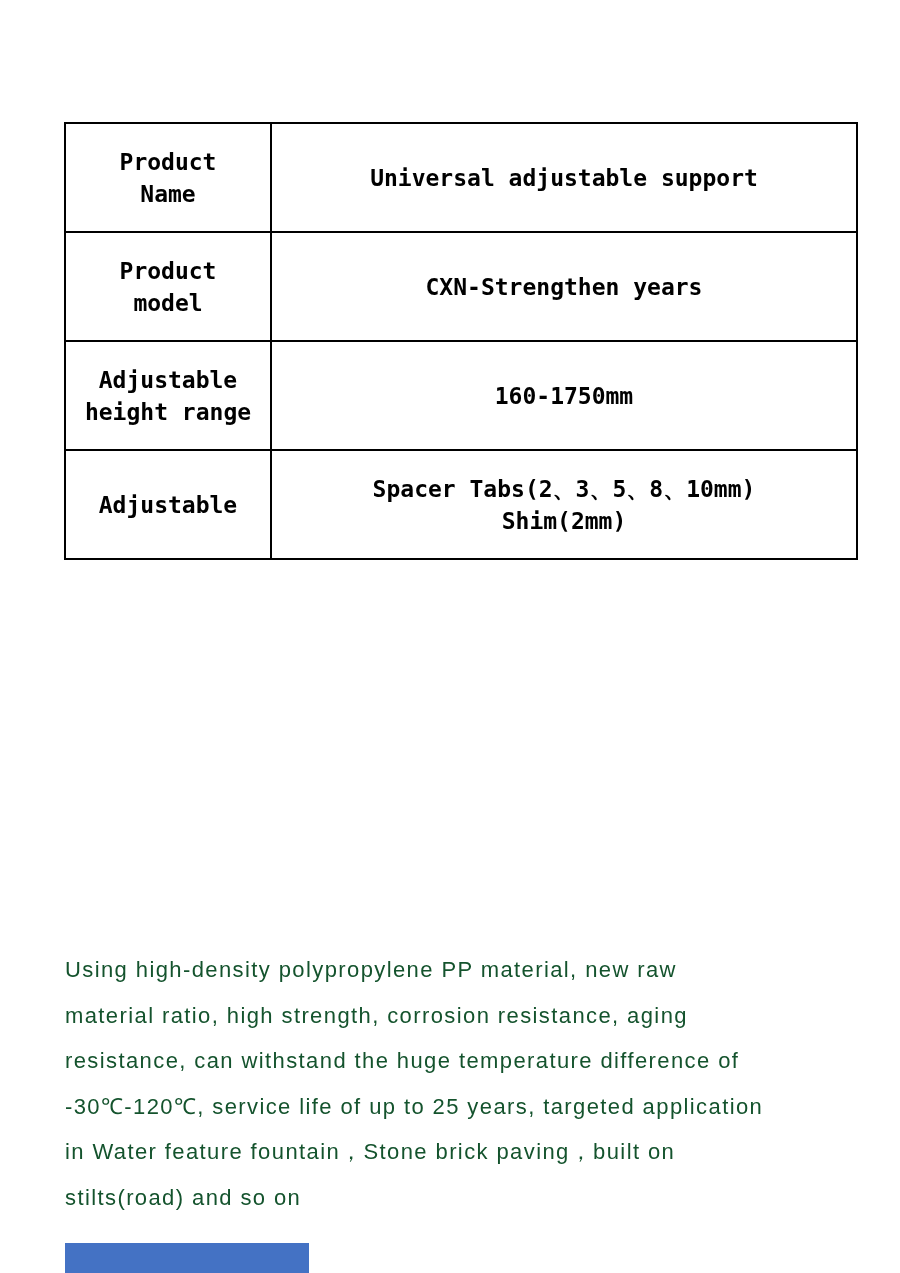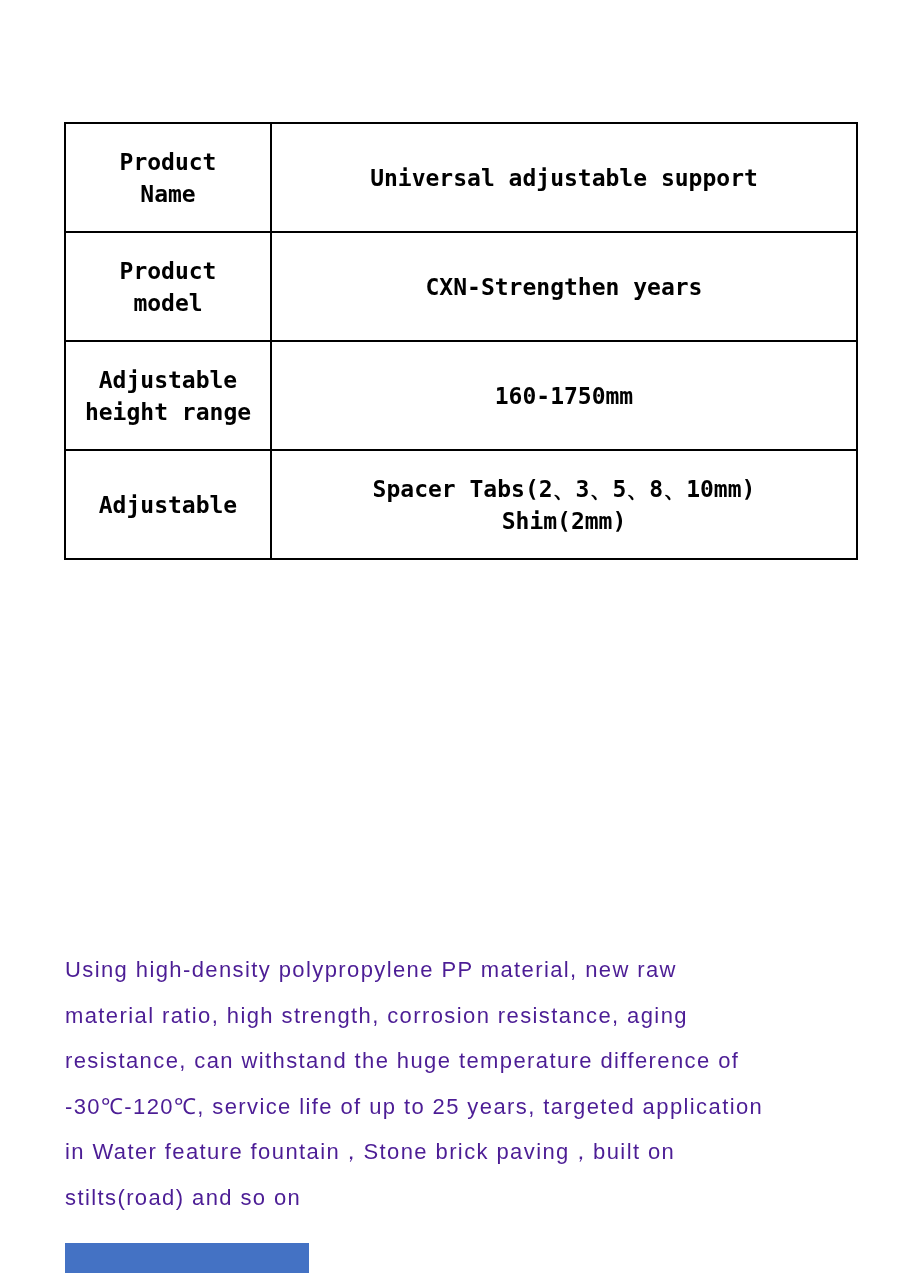--- a/index.html
+++ b/index.html
@@ -64,21 +64,21 @@
   .desc-body {
     position: absolute;
     left: 65px;
     top: 947px;
     width: 800px;
     font-family: "Liberation Sans", sans-serif;
     font-weight: 400;
     font-size: 22px;
     line-height: 45.5px;
     letter-spacing: 1.4px;
-    color: #4c1d95;
+    color: #14532d;
     white-space: pre-line;
   }
 
   
   .next-section-bar {
     position: absolute;
     left: 65px;
     top: 1243px;
     width: 244px;
     height: 30px;

